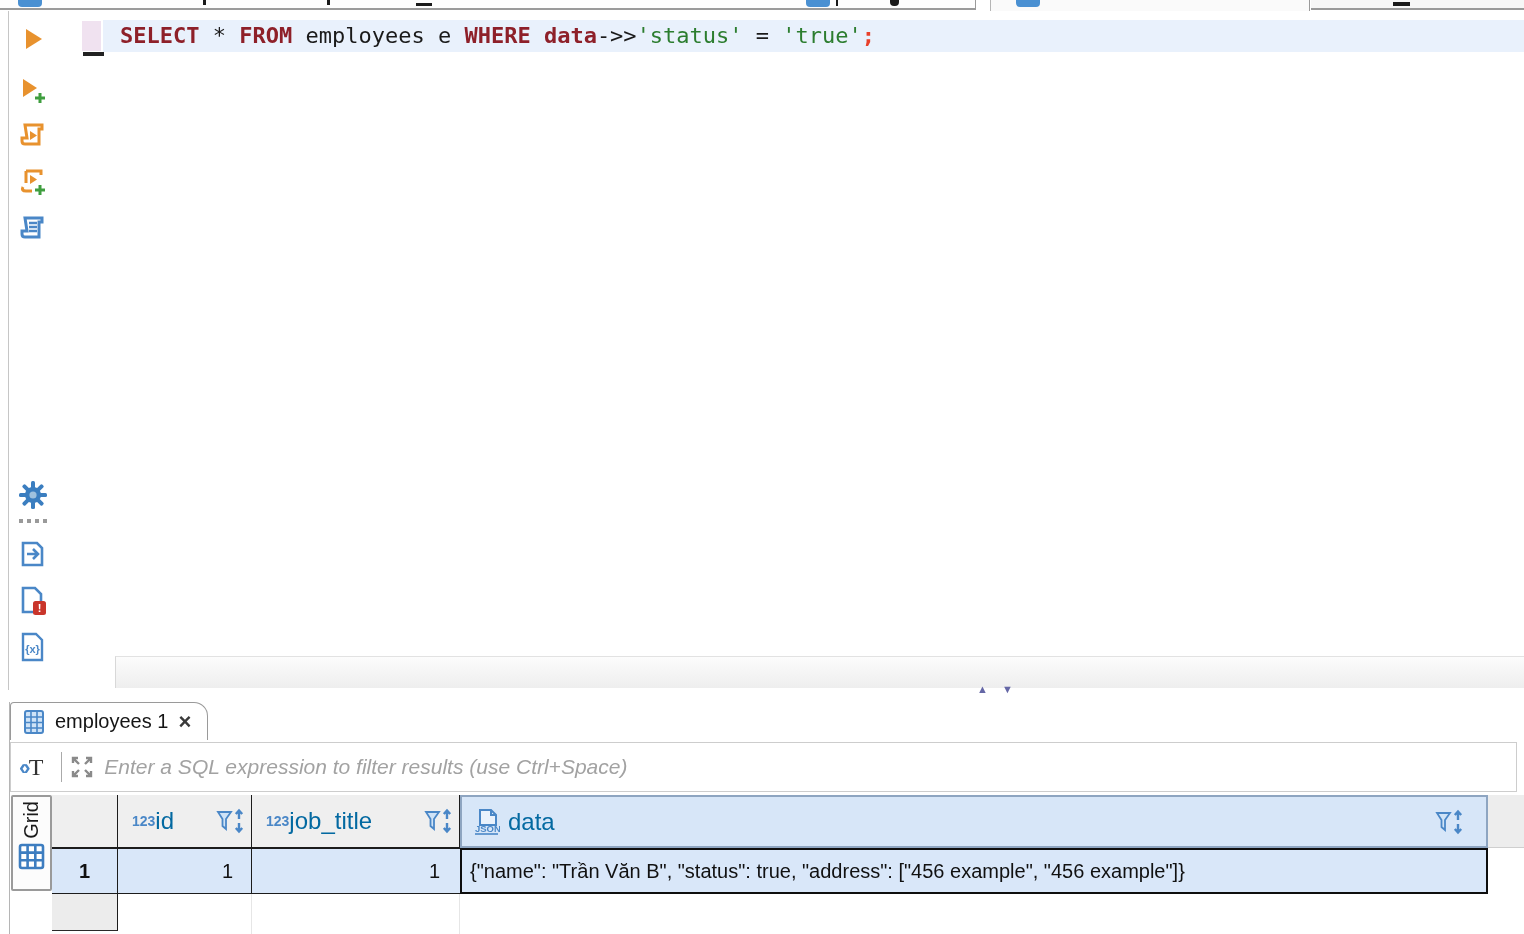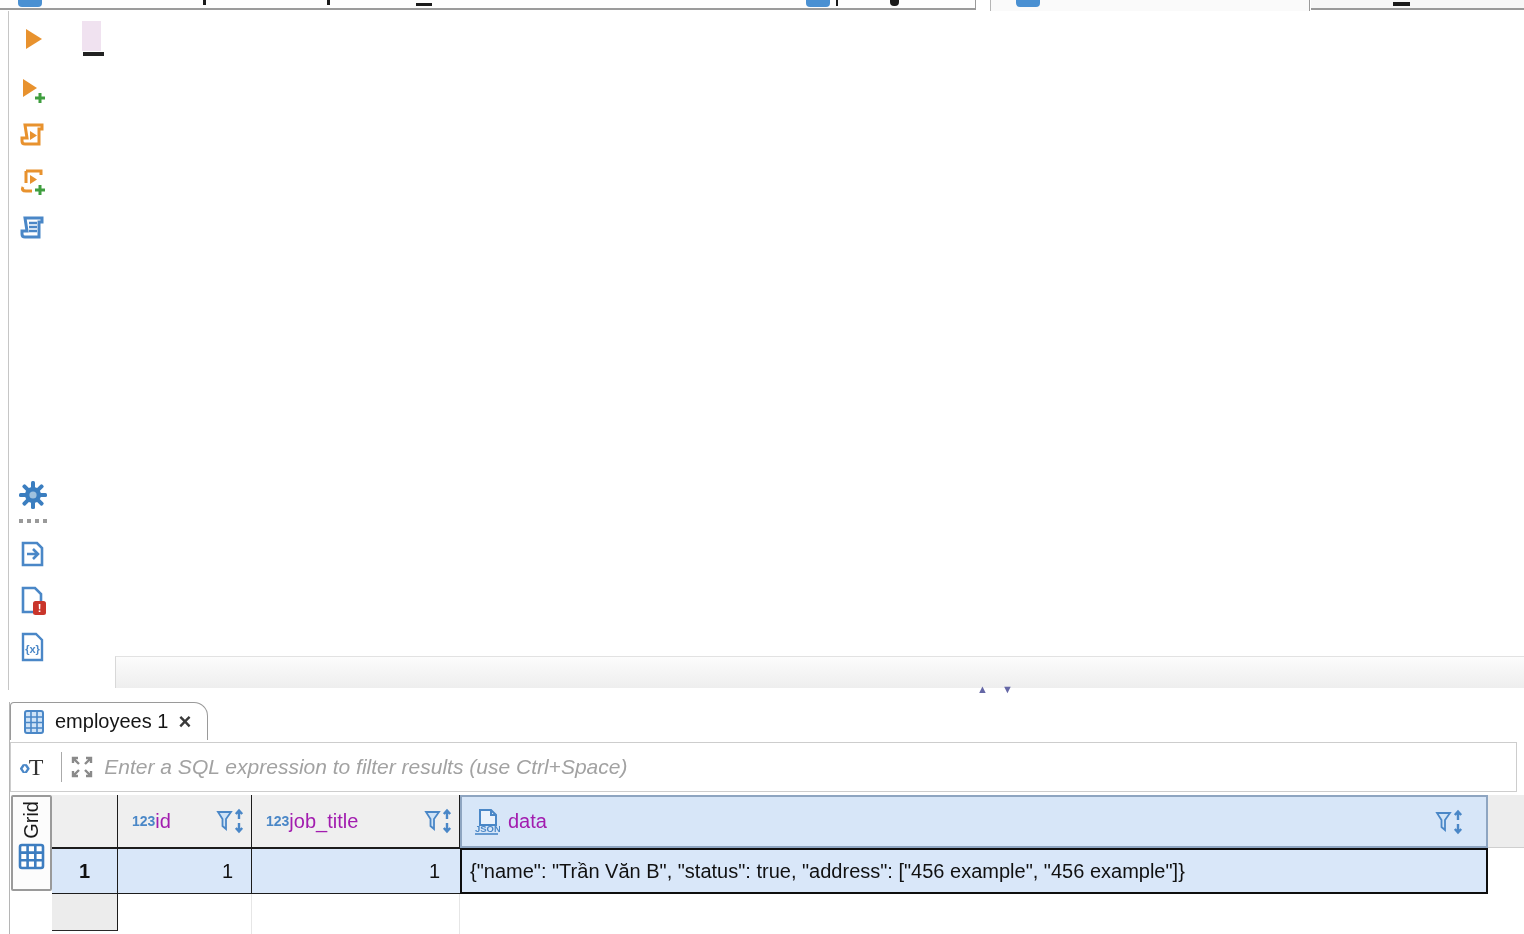--- a/index.html
+++ b/index.html
@@ -66,21 +66,21 @@
 
   
   .cell { position: absolute; display: flex; align-items: center; overflow: hidden; }
   .hdr { background: #efefef; border-right: 1px solid #1c1c1c; border-bottom: 1px solid #1c1c1c; }
   .h-rowhead { left: 52px; top: 795px; width: 66px; height: 53px; border-right: 1px solid #1c1c1c; background: #efefef; border-bottom: 1px solid #1c1c1c; }
   .h-id      { left: 118px; top: 795px; width: 134px; height: 53px; padding: 0 4px 0 14px; }
   .h-job     { left: 252px; top: 795px; width: 208px; height: 53px; padding: 0 4px 0 14px; }
   .h-data    { left: 460px; top: 795px; width: 1028px; height: 53px; background: #d7e6f8; border: 2px solid #8ea5c1; padding: 0 20px 0 12px; }
   .h-corner  { left: 1488px; top: 795px; width: 36px; height: 53px; background: #ededed; border-bottom: 1px solid #cfcfcf; }
   .type-badge { color: #4a87c7; font-size: 14px; font-weight: bold; }
-  .col-label { font-size: 20px; color: #a21caf; }
+  .col-label { font-size: 24px; color: #0369a1; }
   .h-spacer { flex: 1; }
 
   .r1 { background: #d9e7f9; border-top: 1px solid #1c1c1c; border-bottom: 1px solid #1c1c1c; }
   .r1-rowhead { left: 52px; top: 848px; width: 66px; height: 46px; justify-content: center; font-weight: bold; font-size: 20px; color: #111; border-right: 1px solid #1c1c1c; }
   .r1-id      { left: 118px; top: 848px; width: 134px; height: 46px; justify-content: flex-end; padding-right: 18px; font-size: 20px; color: #111; border-right: 1px solid #1c1c1c; }
   .r1-job     { left: 252px; top: 848px; width: 208px; height: 46px; justify-content: flex-end; padding-right: 20px; font-size: 20px; color: #111; }
   .r1-data    { left: 460px; top: 848px; width: 1028px; height: 46px; border: 2px solid #0e0e0e; padding-left: 8px; font-size: 20px; color: #111; white-space: nowrap; }
 
   .r2-rowhead { left: 52px; top: 894px; width: 66px; height: 37px; background: #ececec; border-right: 1px solid #1c1c1c; border-bottom: 1px solid #2a2a2a; }
   .r2-id  { left: 118px; top: 894px; width: 134px; height: 40px; border-right: 1px solid #e6e6e6; }
@@ -182,20 +182,21 @@
     <div class="tb-btn" style="top:616px">
       <svg width="30" height="32">
         <path d="M5 3 h13 l6 6 v20 h-19 z" fill="#fff" stroke="#4a87c7" stroke-width="2.4"></path>
         <text x="14.5" y="22" font-size="11" font-weight="bold" fill="#4a87c7" text-anchor="middle">{x}</text>
         </svg>
     </div>
   </div>
 
   <div class="abs ruler-current"></div>
   <div class="abs cursor-underscore"></div>
+  <div class="abs sqlline"><span class="tok-kw">SELECT</span><span> </span><span>*</span><span> </span><span class="tok-kw">FROM</span><span> employees e </span><span class="tok-kw">WHERE</span><span> </span><span class="tok-kw">data</span><span>-&gt;&gt;</span><span class="tok-str">'status'</span><span> = </span><span class="tok-str">'true'</span><span class="tok-semi">;</span></div>
 
   <div class="abs hscroll"></div>
 
   <div class="abs sash-arrows">
     <span>▲</span>
     <span>▼</span>
   </div>
 
   <div class="abs res-left-border"></div>
 

